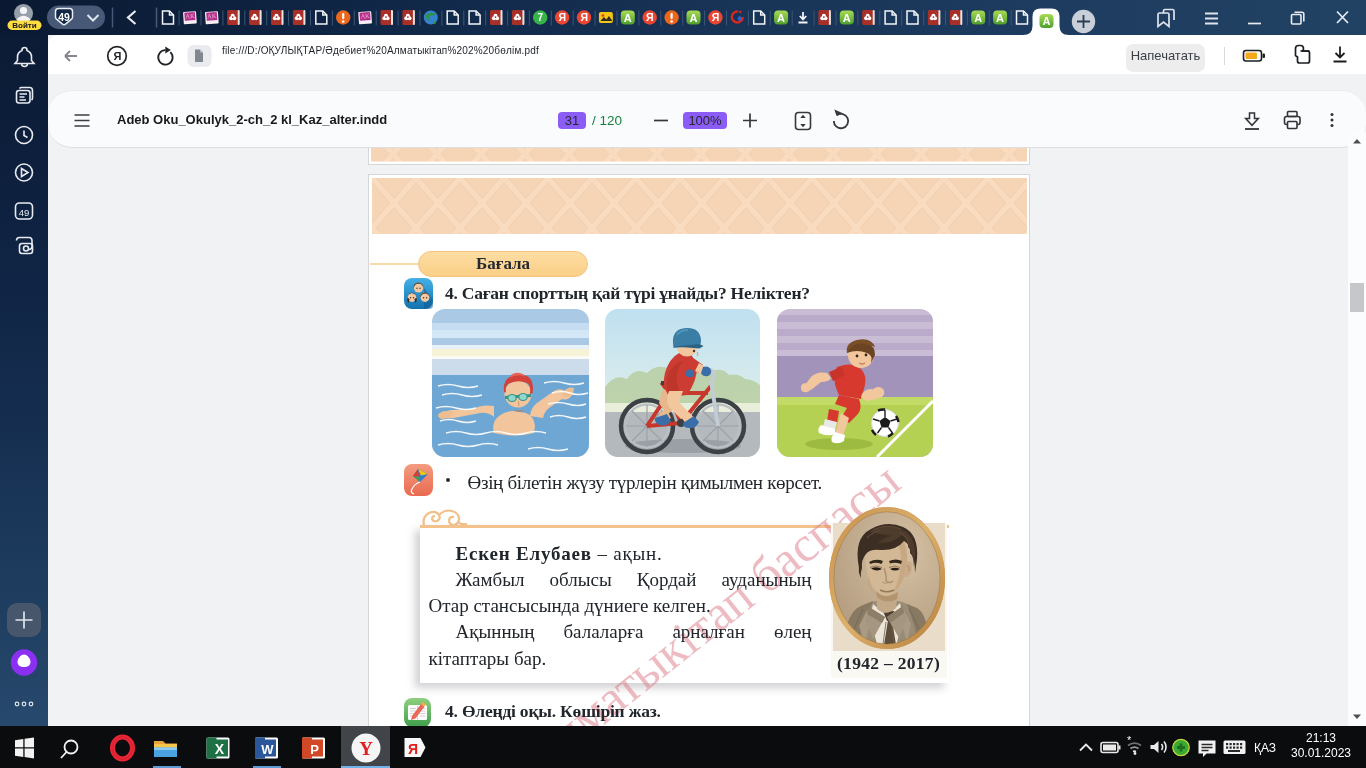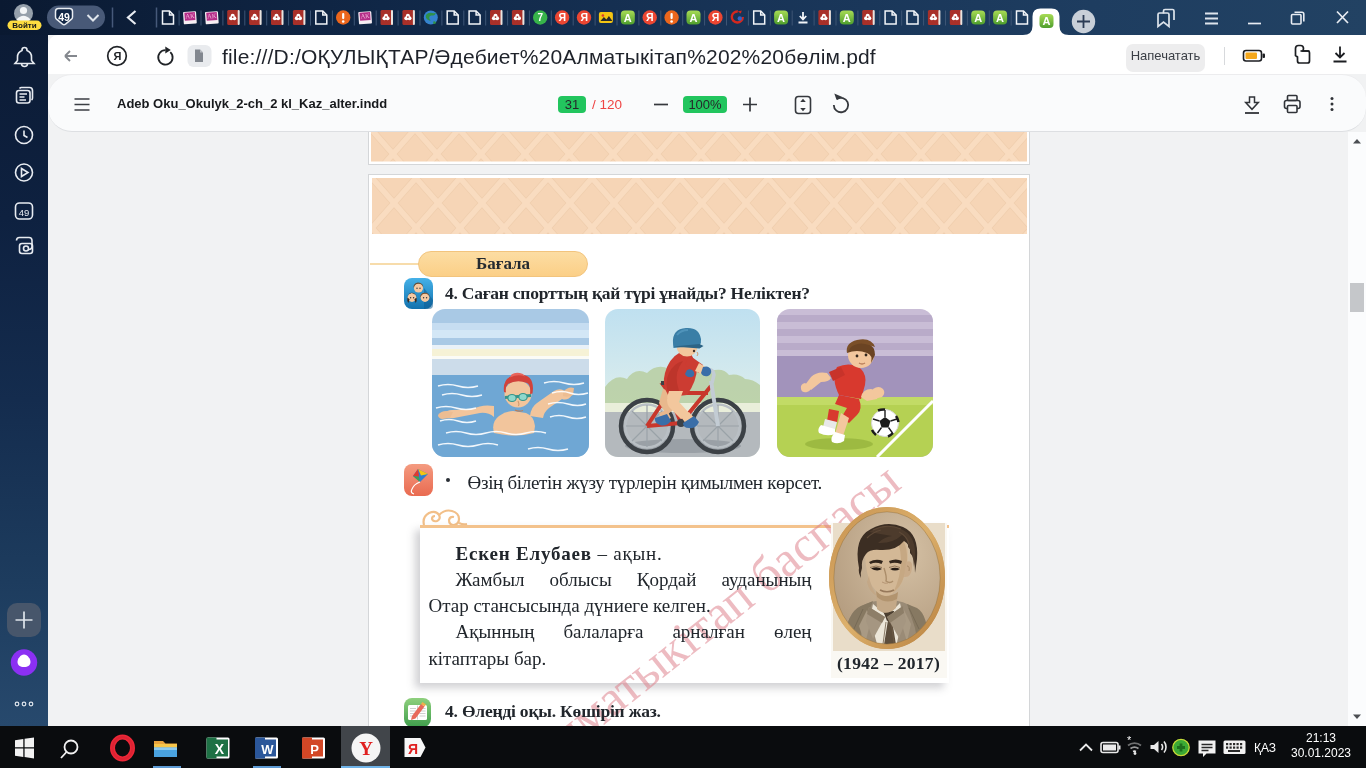--- a/index.html
+++ b/index.html
@@ -1,27 +1,27 @@
 <!DOCTYPE html>
 <html><head><meta charset="utf-8">
 <style>
 html,body{margin:0;padding:0;}
 #root{position:relative;width:1366px;height:768px;overflow:hidden;background:#f1f2f3;font-family:"Liberation Sans",sans-serif;}
 #root *{box-sizing:border-box;}
 
 #tabbar{position:absolute;left:0;top:0;width:1366px;height:35px;}
 
 #urlrow{position:absolute;left:48px;top:35px;width:1318px;height:39px;background:#fff;border-top-left-radius:10px;}
-#urltext{position:absolute;left:174px;top:10px;font-size:21px;color:#1e222a;letter-spacing:0.18px;}
+#urltext{position:absolute;left:174px;top:10px;font-size:10px;color:#1e222a;letter-spacing:0.18px;}
 #printbtn{position:absolute;left:1078px;top:9px;width:79px;height:28px;background:#ededee;border-radius:7px;color:#3a3e45;font-size:13px;text-align:center;line-height:24px;}
 
-#toolbar{position:absolute;left:48px;top:74px;width:1318px;height:58px;background:#fafbfc;border-top:1px solid #ececee;border-bottom:1px solid #dddfe2;border-radius:24px;}
+#toolbar{position:absolute;left:48px;top:90px;width:1318px;height:58px;background:#fafbfc;border-top:1px solid #ececee;border-bottom:1px solid #dddfe2;border-radius:24px;}
 #fname{position:absolute;left:69px;top:21px;font-size:13px;font-weight:bold;color:#17191c;}
-.tbox{position:absolute;top:21px;height:17px;background:#22c55e;border-radius:4px;font-size:13px;color:#26282b;text-align:center;line-height:17px;}
-.ttext{position:absolute;top:21px;font-size:13.5px;color:#ef4444;line-height:17px;}
+.tbox{position:absolute;top:21px;height:17px;background:#8b5cf6;border-radius:4px;font-size:13px;color:#26282b;text-align:center;line-height:17px;}
+.ttext{position:absolute;top:21px;font-size:13.5px;color:#15803d;line-height:17px;}
 
 #sidebar{position:absolute;left:0;top:0;width:48px;height:726px;background:linear-gradient(180deg,#0b1a33 0%,#0e2140 30%,#142c4e 55%,#1d3c5e 80%,#27496d 100%);}
 
 #content{position:absolute;left:48px;top:132px;width:1300px;height:594px;background:#f1f2f3;overflow:hidden;}
 .page{position:absolute;background:#fff;border:1px solid #d4d6d8;}
 #scrollbar{position:absolute;left:1348px;top:132px;width:18px;height:594px;background:#fbfcfd;}
 #sthumb{position:absolute;left:2px;top:151px;width:14px;height:29px;background:#c5c7ca;}
 .kz{font-family:"Liberation Serif",serif;color:#21262c;}
 
 #taskbar{position:absolute;left:0;top:726px;width:1366px;height:42px;background:#0a0c0e;}

